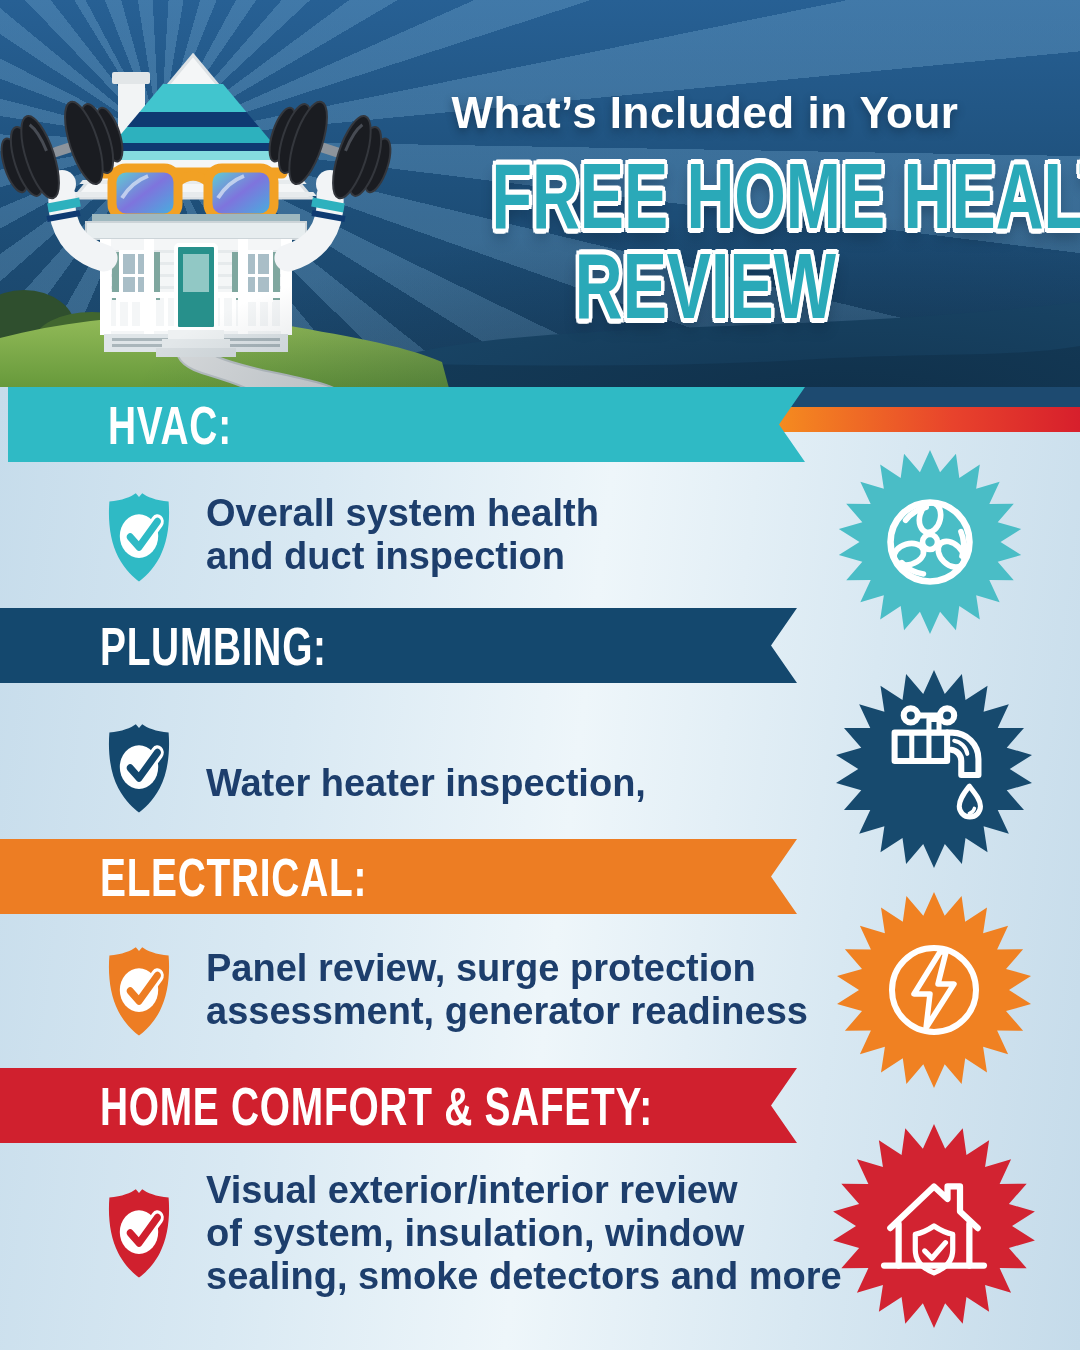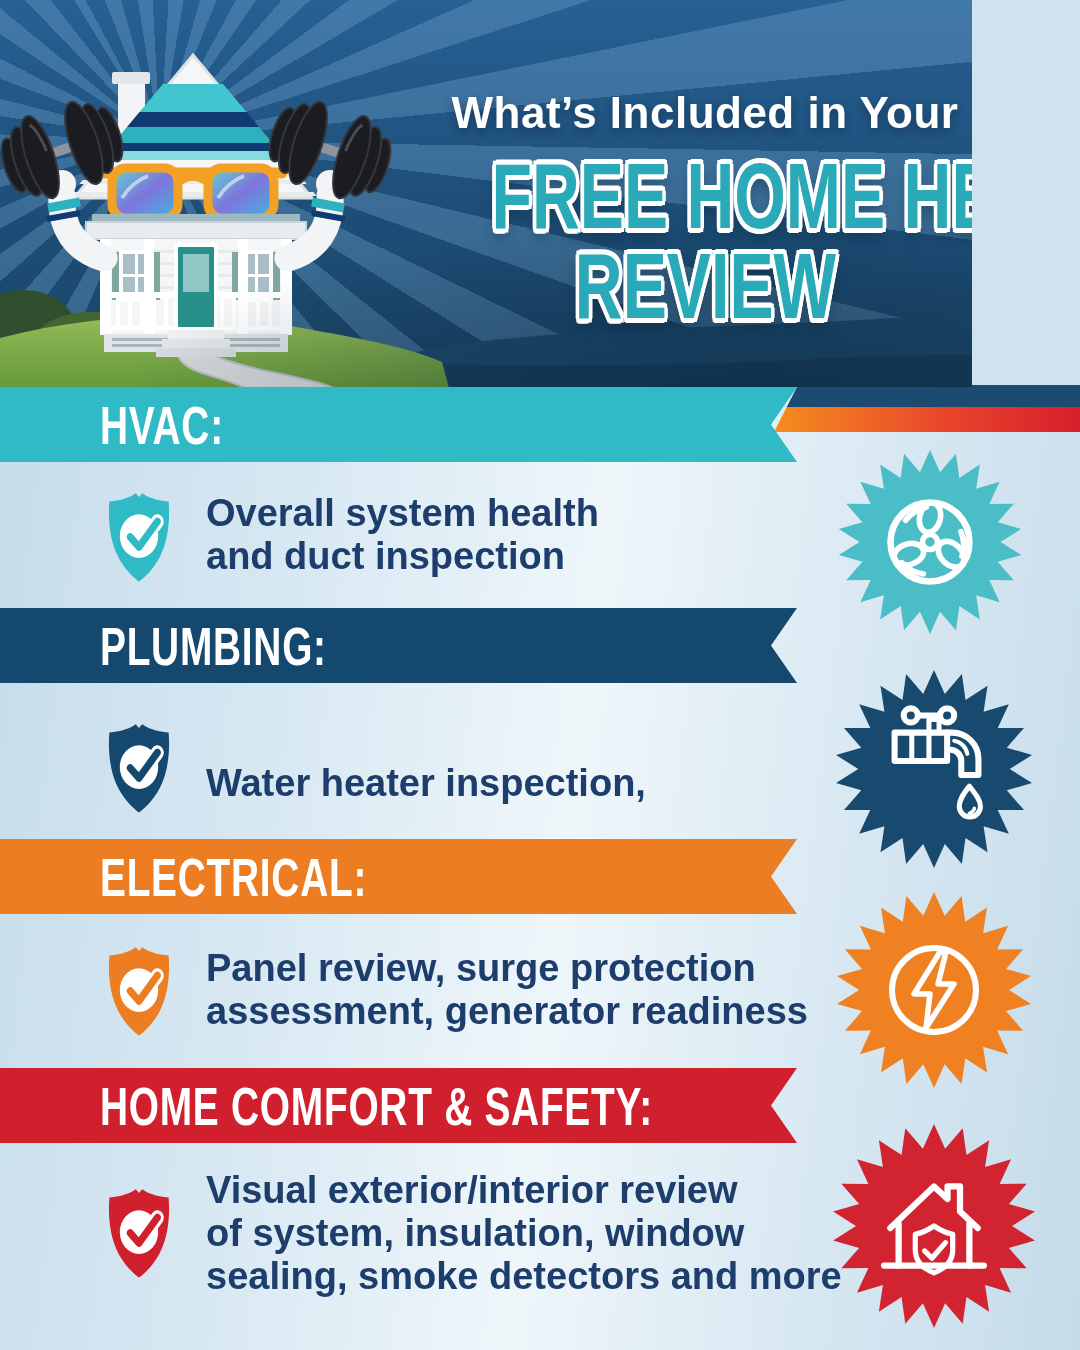--- a/index.html
+++ b/index.html
@@ -11,21 +11,21 @@
   }
   
   .panel{
     position:absolute;left:0;top:387px;width:1080px;height:963px;
     background:linear-gradient(97deg,#c6dcEB 0%,#d9e9f3 28%,#eef6fa 52%,#d8e8f2 76%,#c5dbea 100%);
     background:linear-gradient(97deg,#c6dceb 0%,#d9e9f3 28%,#eef6fa 52%,#d8e8f2 76%,#c5dbea 100%);
     z-index:0;
   }
   
   .header{
-    position:absolute;left:0;top:0;width:972px;height:387px;z-index:2;
+    position:absolute;left:0;top:0;width:1080px;height:387px;z-index:2;
     background:linear-gradient(180deg,#276094 0%,#1d4e78 55%,#1a4365 100%);
     overflow:hidden;
   }
   .header .rays{
     position:absolute;inset:-40px;
     background:repeating-conic-gradient(from -28deg at 200px 180px,
        rgba(125,178,216,0) 0deg 6.5deg,
        rgba(125,178,216,.30) 6.5deg 12.5deg);
     pointer-events:none;
   }
@@ -69,21 +69,21 @@
   .banner{
     position:absolute;left:0;width:797px;height:75px;z-index:3;
     background:var(--accent);
     clip-path:polygon(0 0,100% 0,calc(100% - 26px) 50%,100% 100%,0 100%);
     display:flex;align-items:center;padding-left:100px;
   }
   .banner .banner-label{
     color:#fff;font-size:54px;font-weight:bold;white-space:nowrap;
     transform:scaleX(.72);transform-origin:left center;letter-spacing:1px;
   }
-  .s-hvac .banner{top:387px;}
+  .s-hvac .banner{top:387px;margin-left:8px;}
   .s-plumbing .banner{top:608px;}
   .s-electrical .banner{top:839px;}
   .s-safety .banner{top:1068px;}
   .shield{position:absolute;left:99px;width:80px;height:100px;z-index:2;}
   .s-hvac .shield{top:487px;}
   .s-plumbing .shield{top:718px;}
   .s-electrical .shield{top:941px;}
   .s-safety .shield{top:1183px;}
   .desc{
     position:absolute;left:206px;z-index:2;

